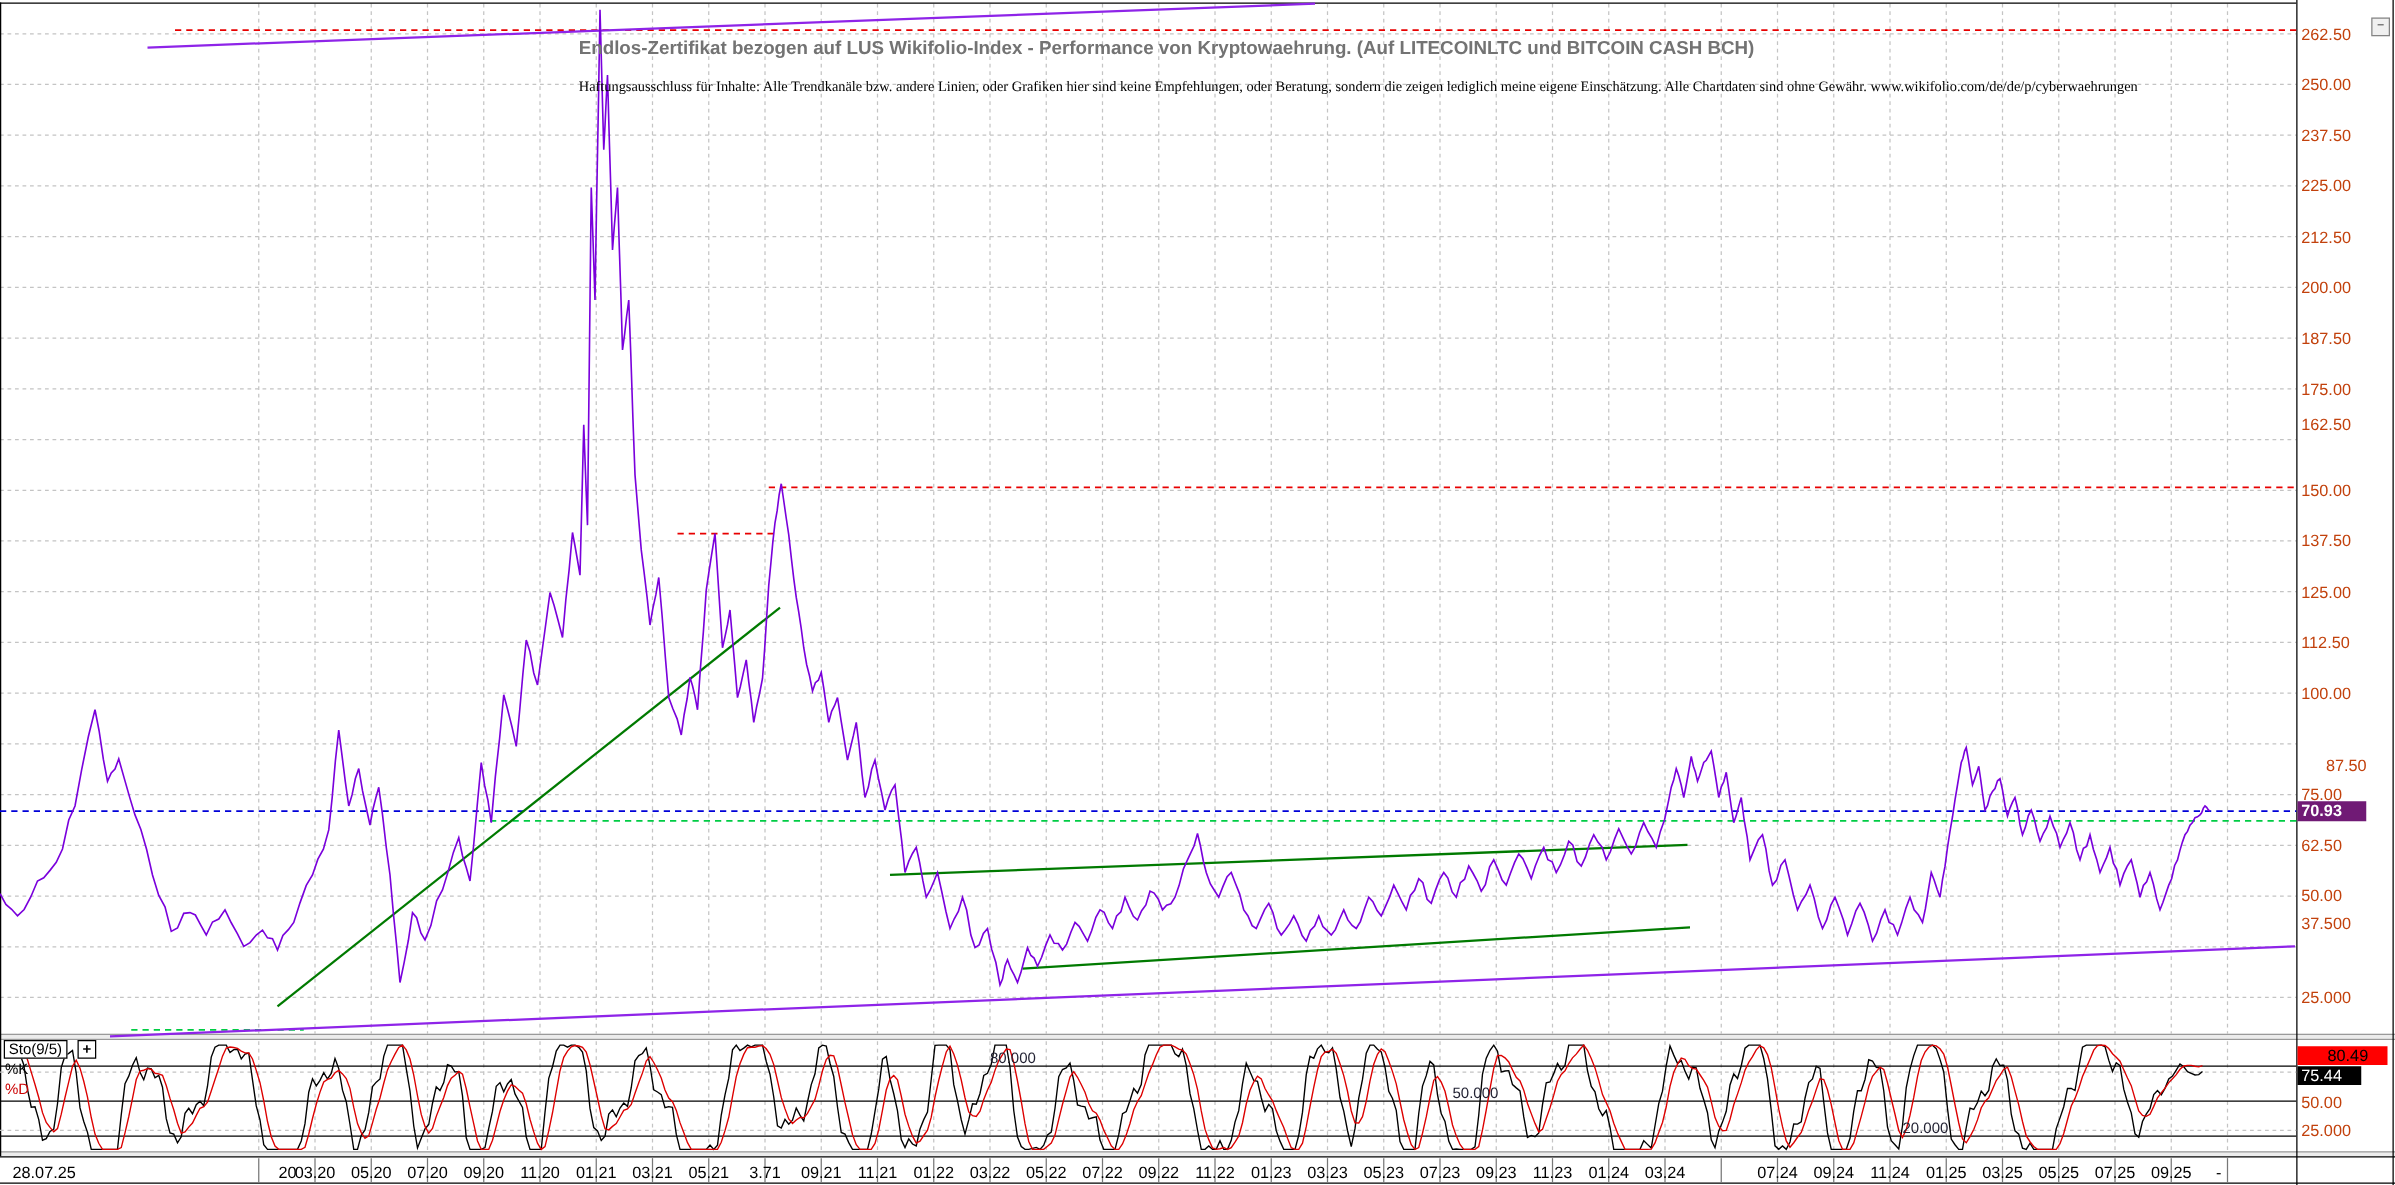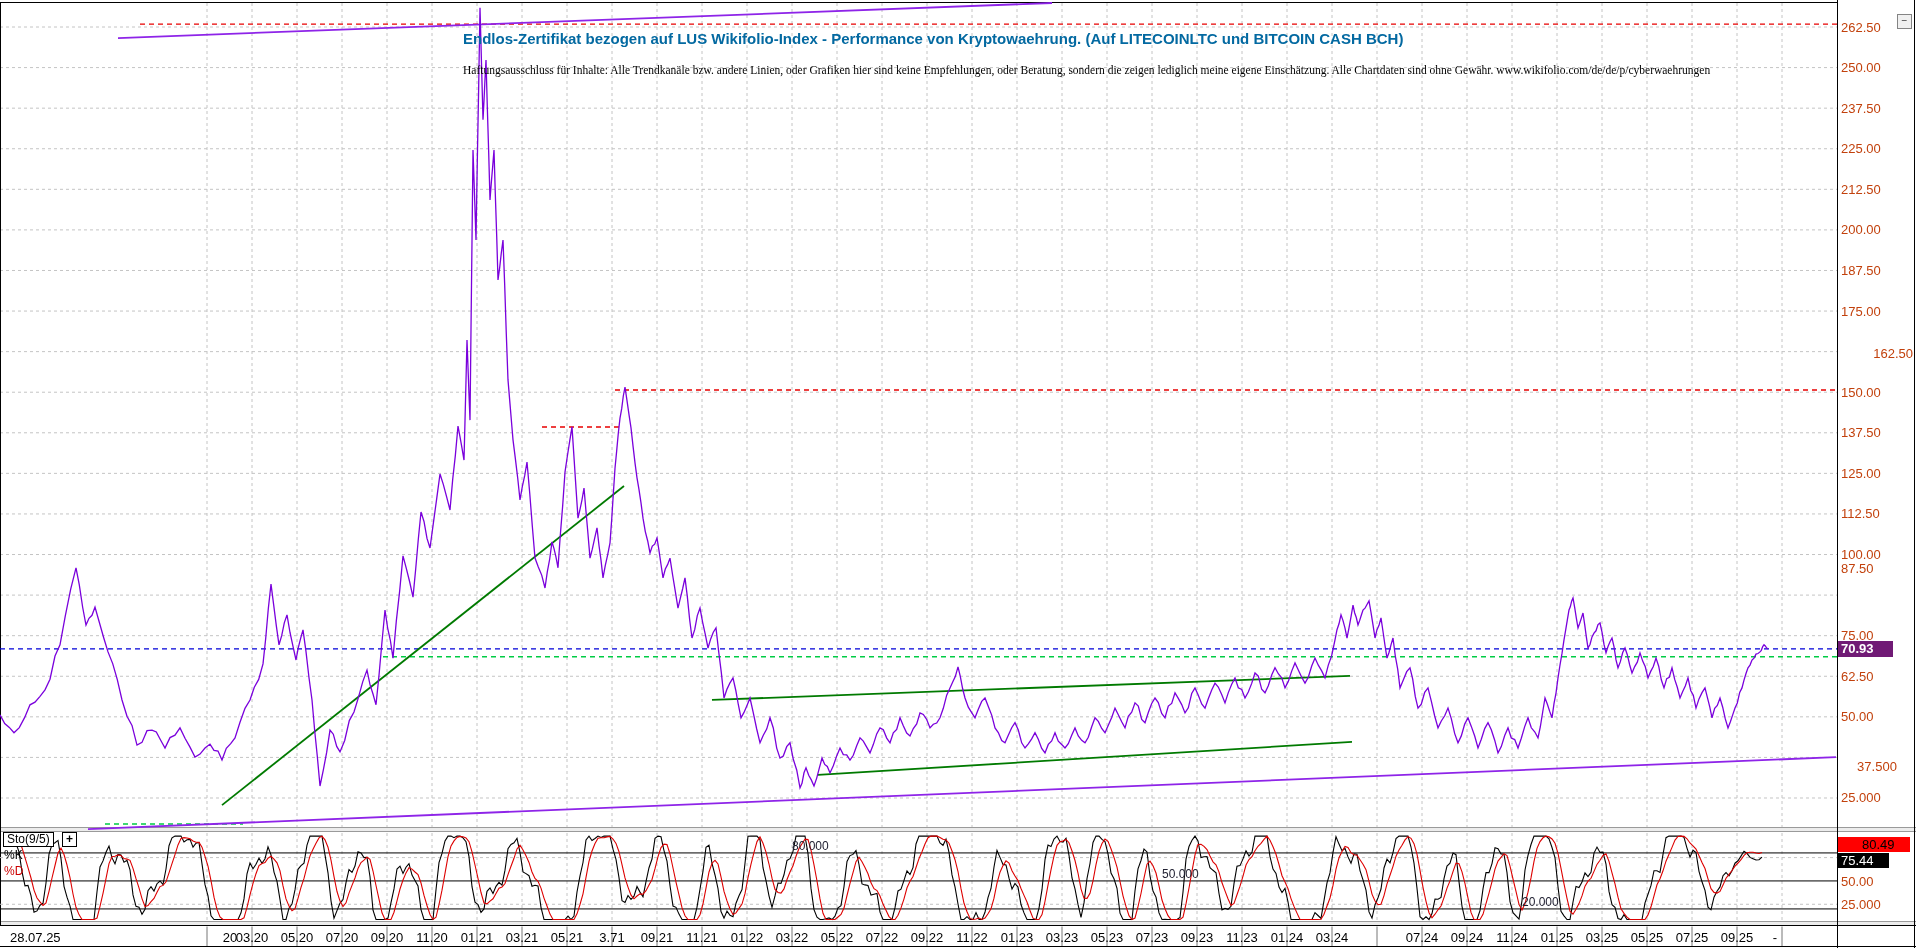--- a/index.html
+++ b/index.html
@@ -1,21 +1,21 @@
 <!DOCTYPE html>
 <html><head>
 <meta charset="utf-8">
 <style>
   html,body{margin:0;padding:0;background:#fff;}
   #app{position:relative;width:1916px;height:948px;background:#fff;overflow:hidden;
        font-family:"Liberation Sans",sans-serif;}
   #chart{position:absolute;left:0;top:0;}
   .pane-overlay{position:absolute;background:transparent;}
   .title{position:absolute;left:463px;top:30px;font-size:15px;font-weight:bold;
-         color:#0369a1;white-space:nowrap;}
+         color:#737373;white-space:nowrap;}
   .disclaimer{position:absolute;left:463px;top:64px;font-size:11.5px;
          font-family:"Liberation Serif",serif;color:#000;white-space:nowrap;}
   .ylab{position:absolute;left:1841px;width:72px;font-size:13px;color:#c2410c;height:15px;line-height:15px;}
   .xlab{position:absolute;top:930px;font-size:13px;color:#000;height:16px;line-height:16px;}
   .xlab.c{width:44px;text-align:center;}
   .pxbox{position:absolute;left:1838px;font-size:13px;height:15px;line-height:15px;padding-left:3px;width:52px;}
   .bluebox{background:#701a75;color:#fff;font-weight:bold;height:16px;line-height:16px;}
   .redbox{background:#ff0000;color:#000;padding-left:24px;}
   .blackbox{background:#000;color:#fff;}
   .stobtn{position:absolute;left:3px;top:832px;height:13px;line-height:13px;padding:0 3px;
@@ -201,31 +201,31 @@
 
   <div id="ylabels">
       <div class="ylab" style="top: 19.5px;">262.50</div>
       <div class="ylab" style="top: 60.0787px;">250.00</div>
       <div class="ylab" style="top: 100.657px;">237.50</div>
       <div class="ylab" style="top: 141.236px;">225.00</div>
       <div class="ylab" style="top: 181.815px;">212.50</div>
       <div class="ylab" style="top: 222.394px;">200.00</div>
       <div class="ylab" style="top: 262.973px;">187.50</div>
       <div class="ylab" style="top: 303.551px;">175.00</div>
-      <div class="ylab" style="top: 346px; text-align: right;">162.50</div>
+      <div class="ylab" style="top: 332px;">162.50</div>
       <div class="ylab" style="top: 384.709px;">150.00</div>
       <div class="ylab" style="top: 425.288px;">137.50</div>
       <div class="ylab" style="top: 465.866px;">125.00</div>
       <div class="ylab" style="top: 506.445px;">112.50</div>
       <div class="ylab" style="top: 547.024px;">100.00</div>
-      <div class="ylab" style="top: 561px;">87.50</div>
+      <div class="ylab" style="top: 605px; text-align: center;">87.50</div>
       <div class="ylab" style="top: 628.181px;">75.00</div>
       <div class="ylab" style="top: 668.76px;">62.50</div>
       <div class="ylab" style="top: 709.339px;">50.00</div>
-      <div class="ylab" style="top: 759px; text-align: center;">37.500</div>
+      <div class="ylab" style="top: 731px;">37.500</div>
       <div class="ylab" style="top: 790.496px;">25.000</div>
     </div>
   <div id="xlabels">
       <div class="xlab" style="left: 10px;">28.07.25</div>
       <div class="xlab c" style="left: 208px;">20</div>
       <div class="xlab c" style="left: 230px;">03.20</div>
       <div class="xlab c" style="left: 275px;">05.20</div>
       <div class="xlab c" style="left: 320px;">07.20</div>
       <div class="xlab c" style="left: 365px;">09.20</div>
       <div class="xlab c" style="left: 410px;">11.20</div>

